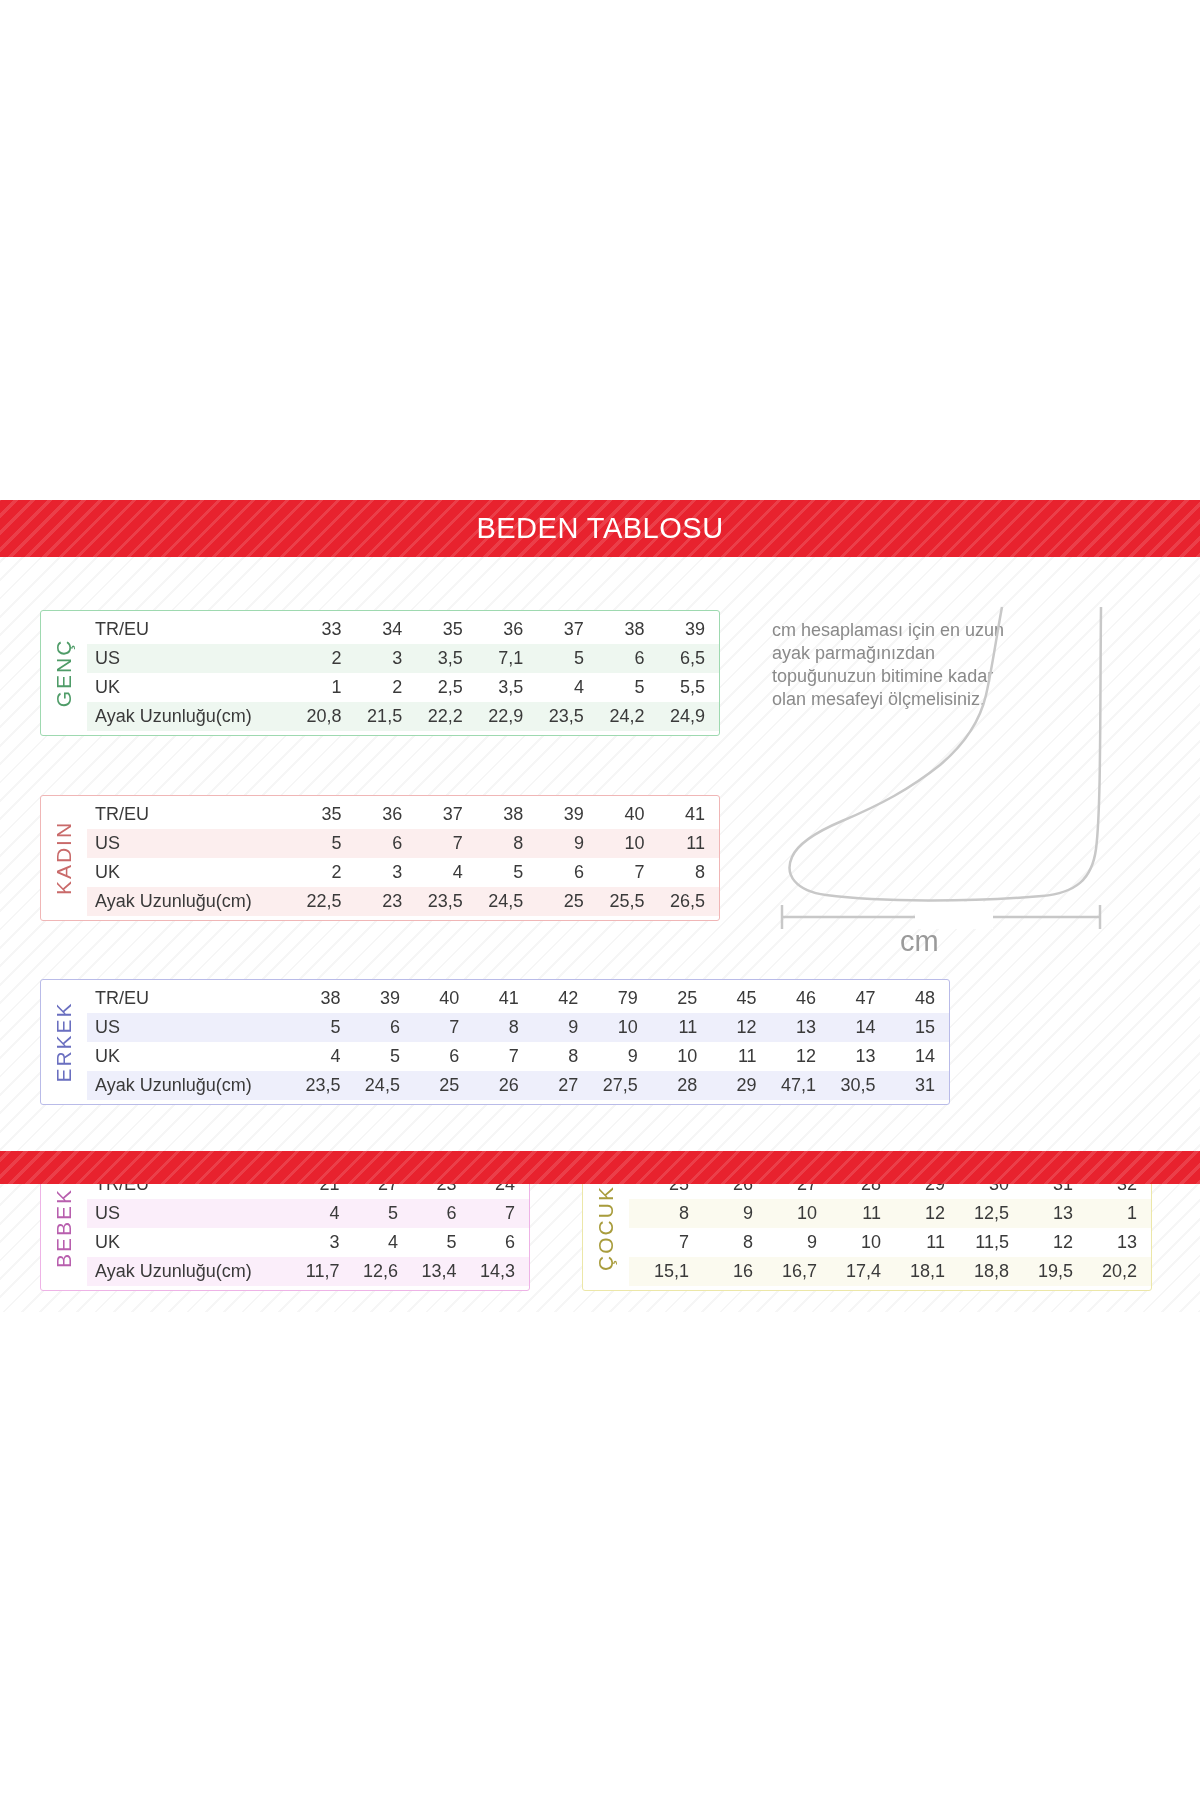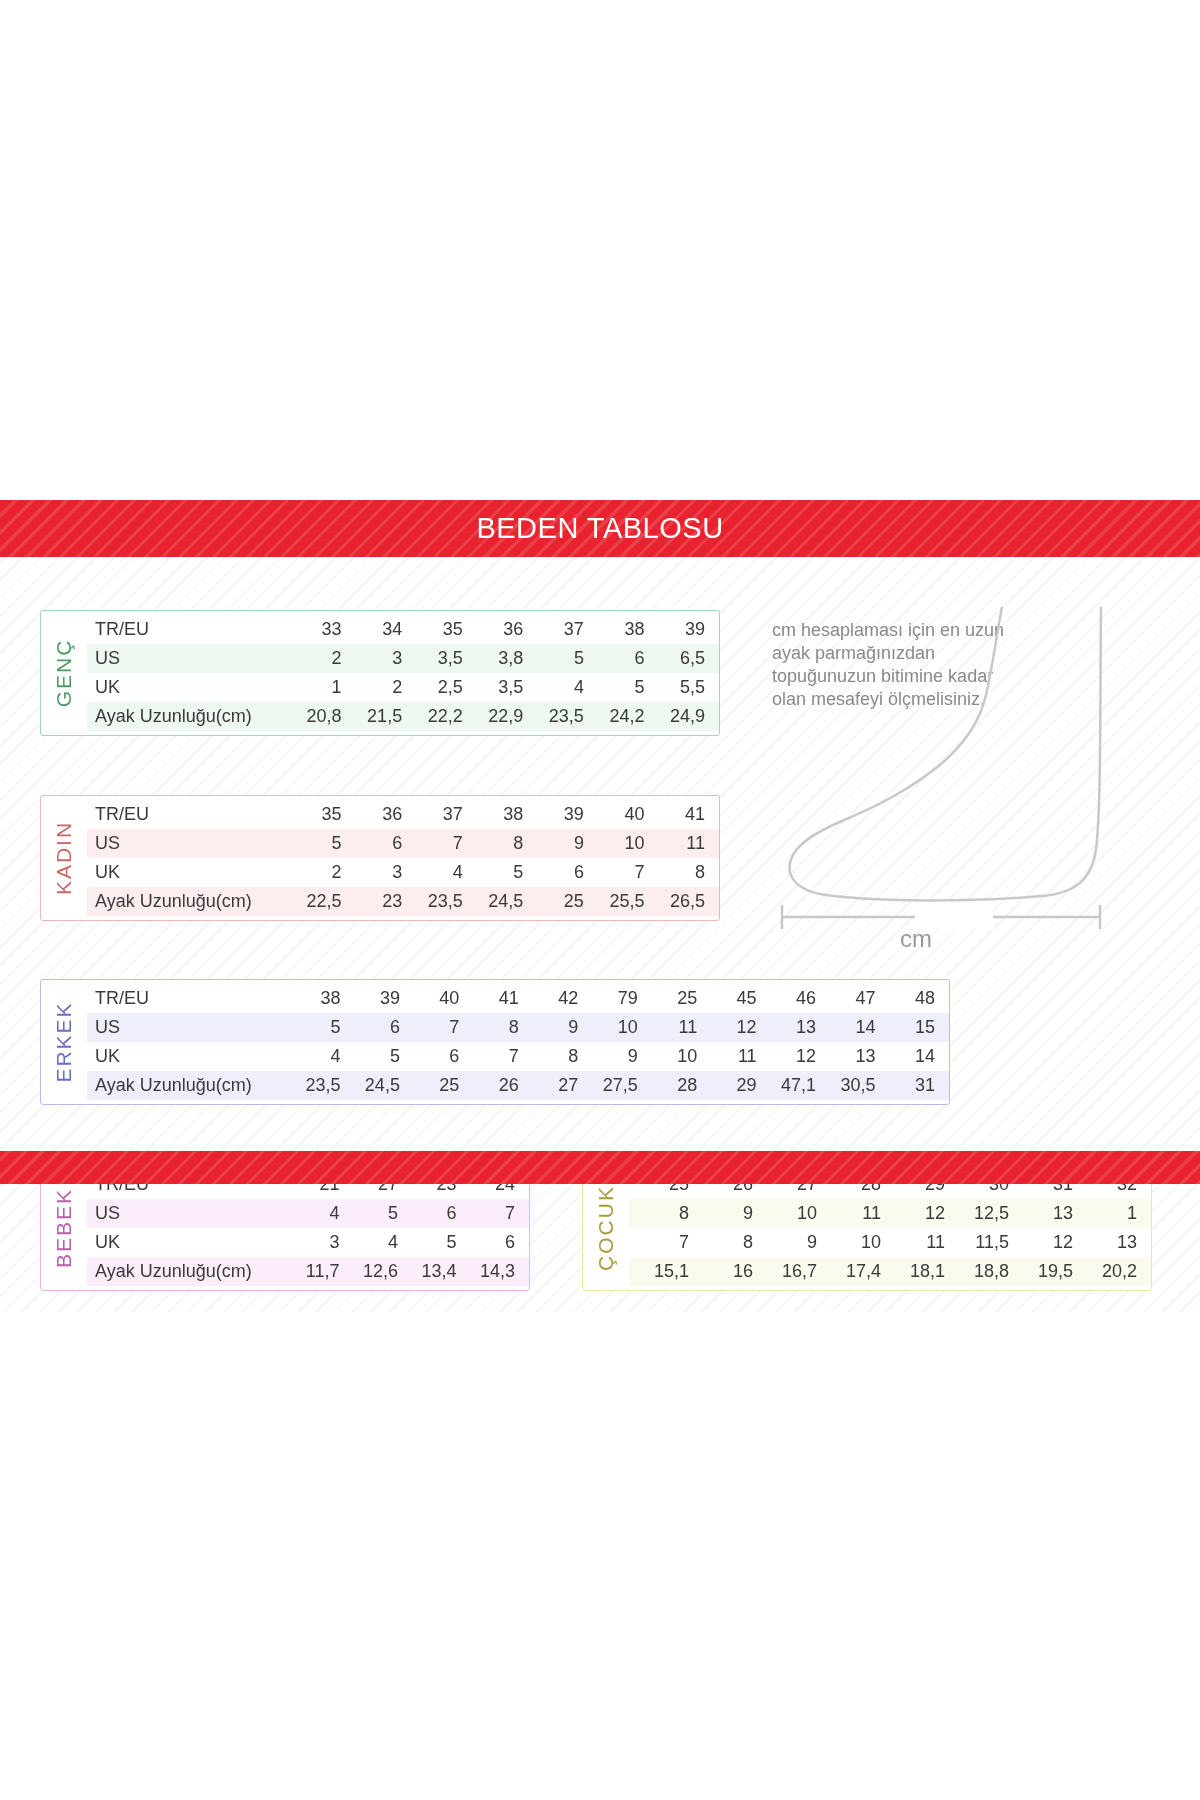--- a/index.html
+++ b/index.html
@@ -208,21 +208,21 @@
             <div class="cell">38</div>
             <div class="cell">39</div>
           </div>
         </div>
         <div class="row alt">
           <div class="rowlabel">US</div>
           <div class="cells">
             <div class="cell">2</div>
             <div class="cell">3</div>
             <div class="cell">3,5</div>
-            <div class="cell">3,8</div>
+            <div class="cell">7,1</div>
             <div class="cell">5</div>
             <div class="cell">6</div>
             <div class="cell">6,5</div>
           </div>
         </div>
         <div class="row">
           <div class="rowlabel">UK</div>
           <div class="cells">
             <div class="cell">1</div>
             <div class="cell">2</div>
@@ -492,18 +492,18 @@
                C 14 276, 26 292, 56 296
                C 110 303, 200 303, 272 297
                C 306 294, 322 280, 326 250
                C 331 210, 330 120, 331 8" fill="none" stroke="#c8c8c8" stroke-width="2.5" stroke-linejoin="round"></path>
 
       <line x1="12" y1="318" x2="330" y2="318" stroke="#c8c8c8" stroke-width="2.5"></line>
       <line x1="12" y1="306" x2="12" y2="330" stroke="#c8c8c8" stroke-width="2.5"></line>
       <line x1="330" y1="306" x2="330" y2="330" stroke="#c8c8c8" stroke-width="2.5"></line>
       <rect x="145" y="303" width="78" height="30" fill="#ffffff"></rect>
     </svg>
-    <div id="cm-label" style="position:absolute;left:900px;top:368px;font-size:24px;color:#9a9a9a;">cm</div>
+    <div id="cm-label" style="position:absolute;left:900px;top:368px;font-size:29px;color:#9a9a9a;">cm</div>
 
   </div>
 
   <div id="footer-bar" class="red-bar"></div>
 </div>
 
 </body></html>

